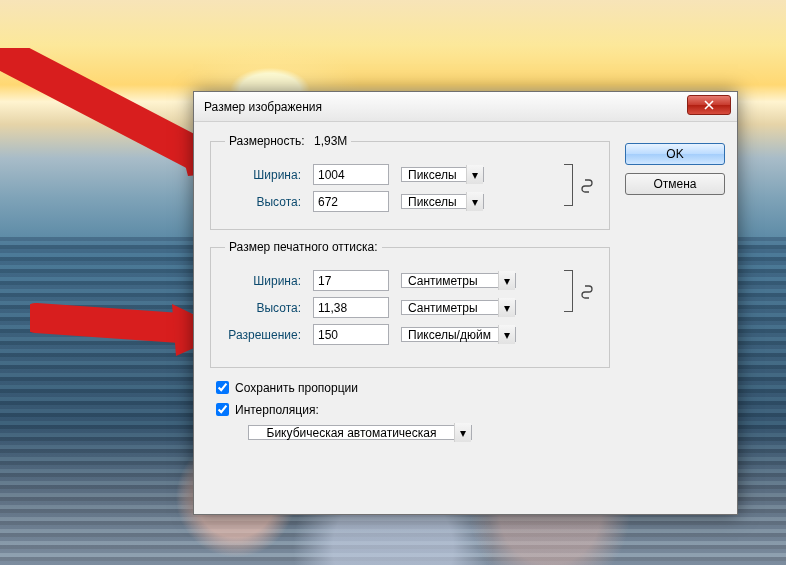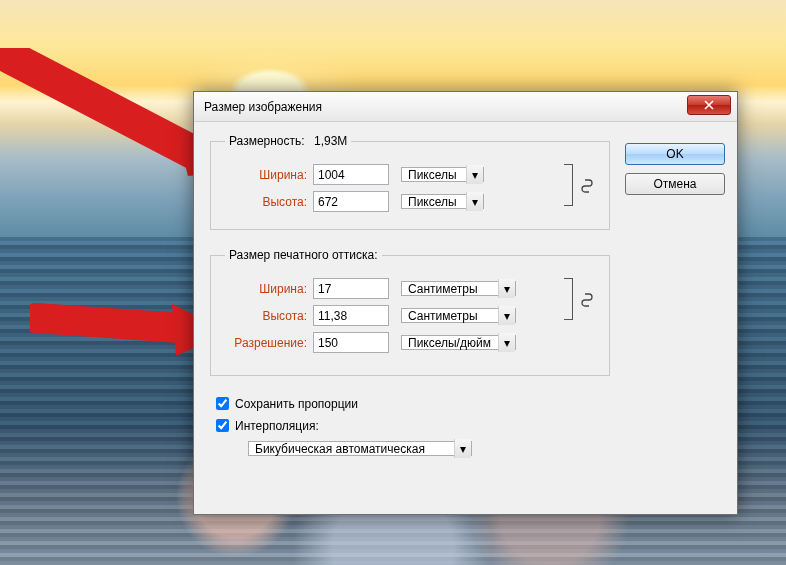--- a/index.html
+++ b/index.html
@@ -65,39 +65,39 @@
   }
   .close-btn svg { width:10px; height:10px; }
 
   .dialog-body {
     position:absolute; left:0; right:0; top:30px; bottom:0;
     padding: 12px 12px 12px 16px;
   }
 
   fieldset.group {
     border:1px solid #c8c8c8;
-    margin:0 0 18px 0;
+    margin:0 0 10px 0;
     padding: 10px 10px 10px 14px;
     position:relative;
   }
   fieldset.group legend {
     padding:0 4px;
     color:#000;
   }
   .dim-value { margin-left: 6px; }
 
   .row {
     display:flex; align-items:center;
     margin: 6px 0;
   }
   .row-label {
     width: 88px;
     text-align:right;
-    padding-right:6px;
-    color:#c2410c;
+    padding-right:12px;
+    color:#0c4a6e;
   }
   input.txt {
     width: 76px;
     height: 21px;
     border:1px solid #abadb3;
     padding: 1px 4px;
     font: inherit;
     background:#fff;
   }
   .combo {
@@ -107,21 +107,21 @@
     height:15px;
     border:1px solid #abadb3;
     background:#fff;
   }
   .combo-val {
     padding: 0 6px;
     min-width: 64px;
   }
   .combo.wide .combo-val { min-width: 96px; }
   .combo.xwide { width: 224px; }
-  .combo.xwide .combo-val { flex:1; }
+  .combo.xwide .combo-val { flex:1;text-align:center; }
   .combo-arrow {
     width:17px; height:19px;
     border-left:1px solid #d0d0d0;
     display:flex; align-items:center; justify-content:center;
     background: linear-gradient(to bottom,#f6f6f6,#e2e2e2);
   }
 
   .link-bracket {
     position:absolute;
     right: 36px;

